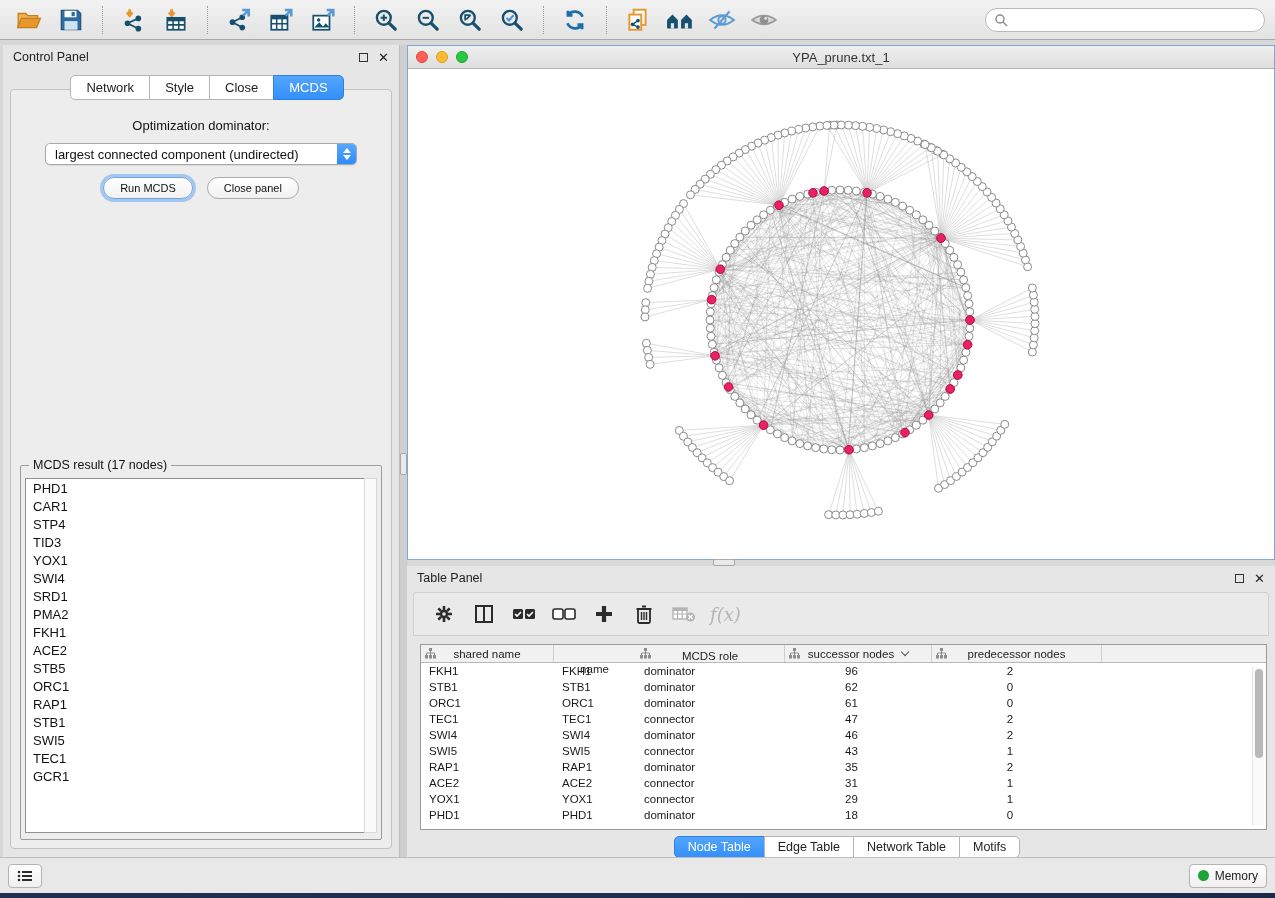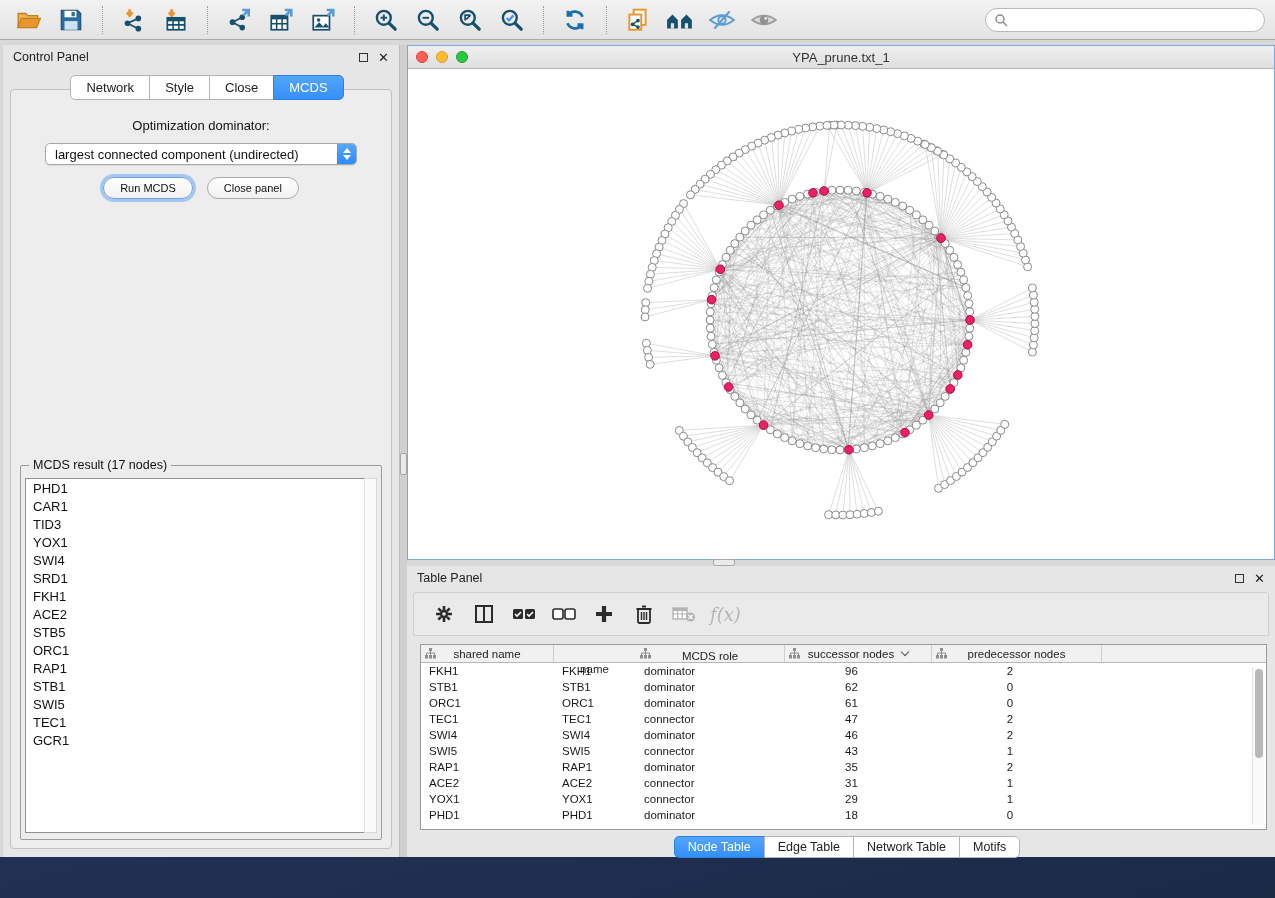--- a/index.html
+++ b/index.html
@@ -329,24 +329,26 @@
         </div>
         <div class="btn-row">
           <button class="mac-btn focused">Run MCDS</button>
           <button class="mac-btn">Close panel</button>
         </div>
         <div class="group-box">
           <span class="legend">MCDS result (17 nodes)</span>
           <ul class="mcds-list" id="mcds-list">
               <li>PHD1</li>
               <li>CAR1</li>
+              <li>STP4</li>
               <li>TID3</li>
               <li>YOX1</li>
               <li>SWI4</li>
               <li>SRD1</li>
+              <li>PMA2</li>
               <li>FKH1</li>
               <li>ACE2</li>
               <li>STB5</li>
               <li>ORC1</li>
               <li>RAP1</li>
               <li>STB1</li>
               <li>SWI5</li>
               <li>TEC1</li>
               <li>GCR1</li>
             </ul>
@@ -1412,13 +1414,28 @@
 
       <div class="table-tabs" id="table-tabs">
           <div class="tab-seg selected">Node Table</div>
           <div class="tab-seg">Edge Table</div>
           <div class="tab-seg">Network Table</div>
           <div class="tab-seg">Motifs</div>
         </div>
     </div>
   </div>
 
+  <div class="statusbar">
+    <div class="status-btn">
+      <svg width="16" height="14" viewBox="0 0 16 14">
+        <circle cx="2" cy="3" r="1.3" fill="#2b2b2b"></circle>
+          <circle cx="2" cy="7" r="1.3" fill="#2b2b2b"></circle>
+          <circle cx="2" cy="11" r="1.3" fill="#2b2b2b"></circle>
+        <path d="M5 3 h10 M5 7 h10 M5 11 h10" stroke="#2b2b2b" stroke-width="2"></path>
+      </svg>
+    </div>
+    <div class="spacer"></div>
+    <div class="status-btn">
+      <span class="mem-dot"></span>
+      <span>Memory</span>
+    </div>
+  </div>
 </div>
 
 </body></html>

